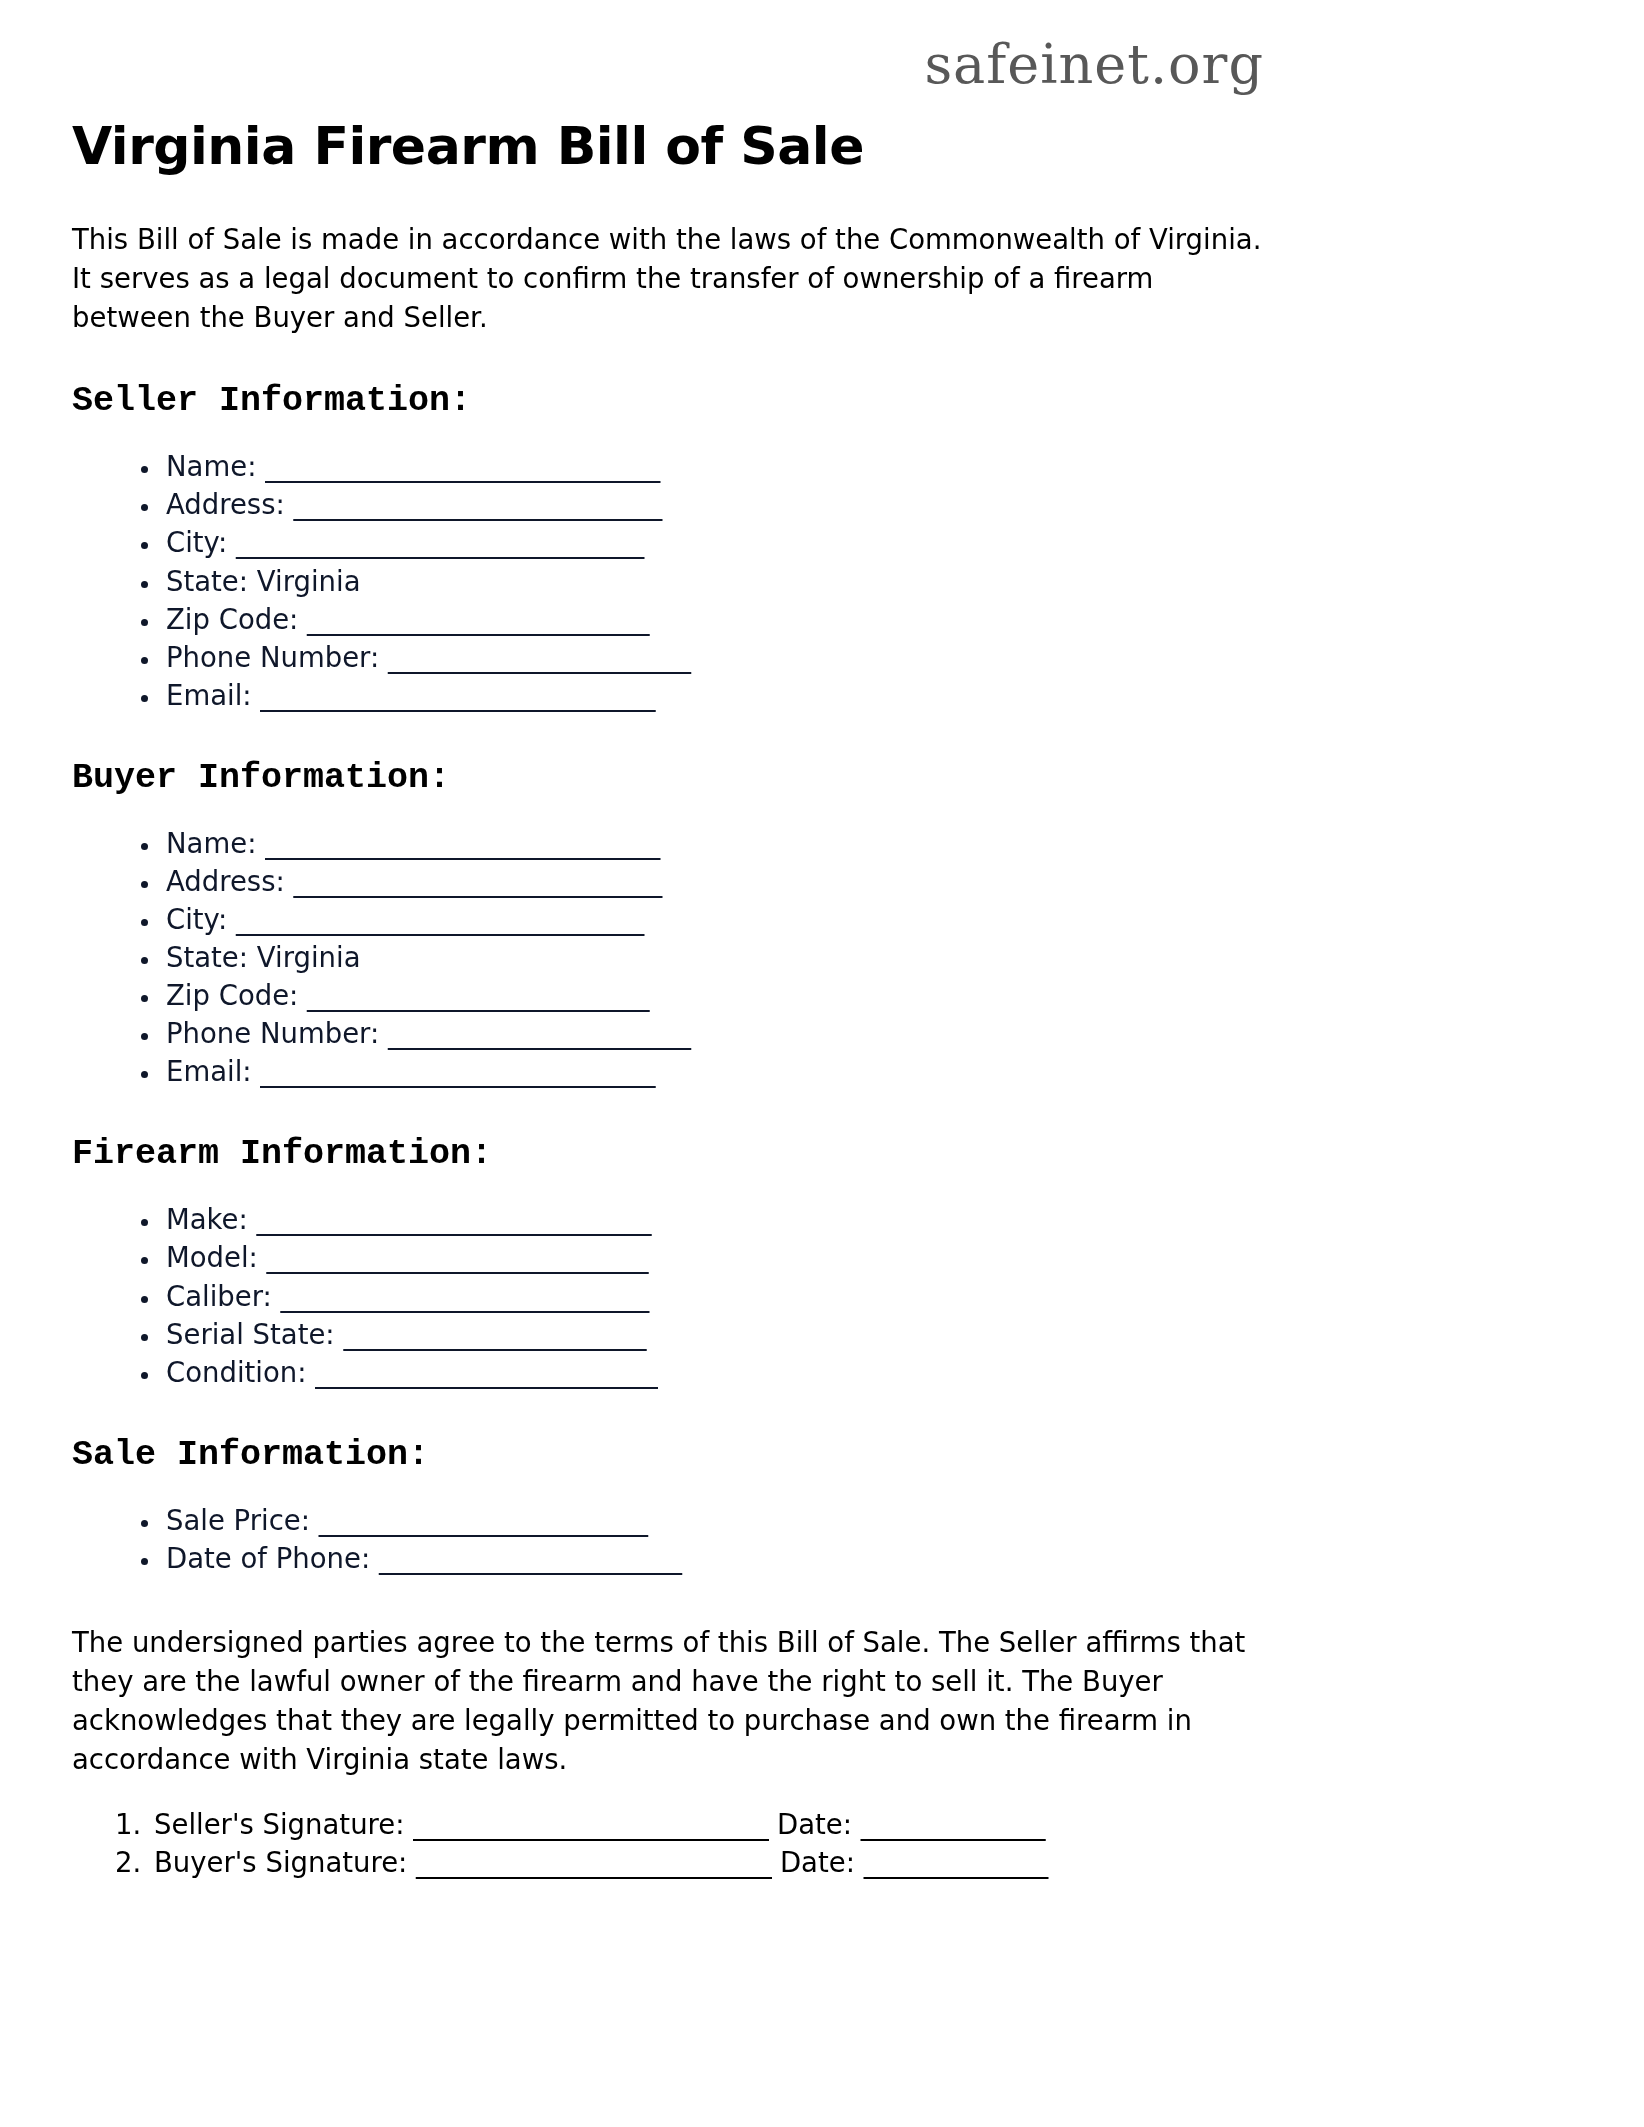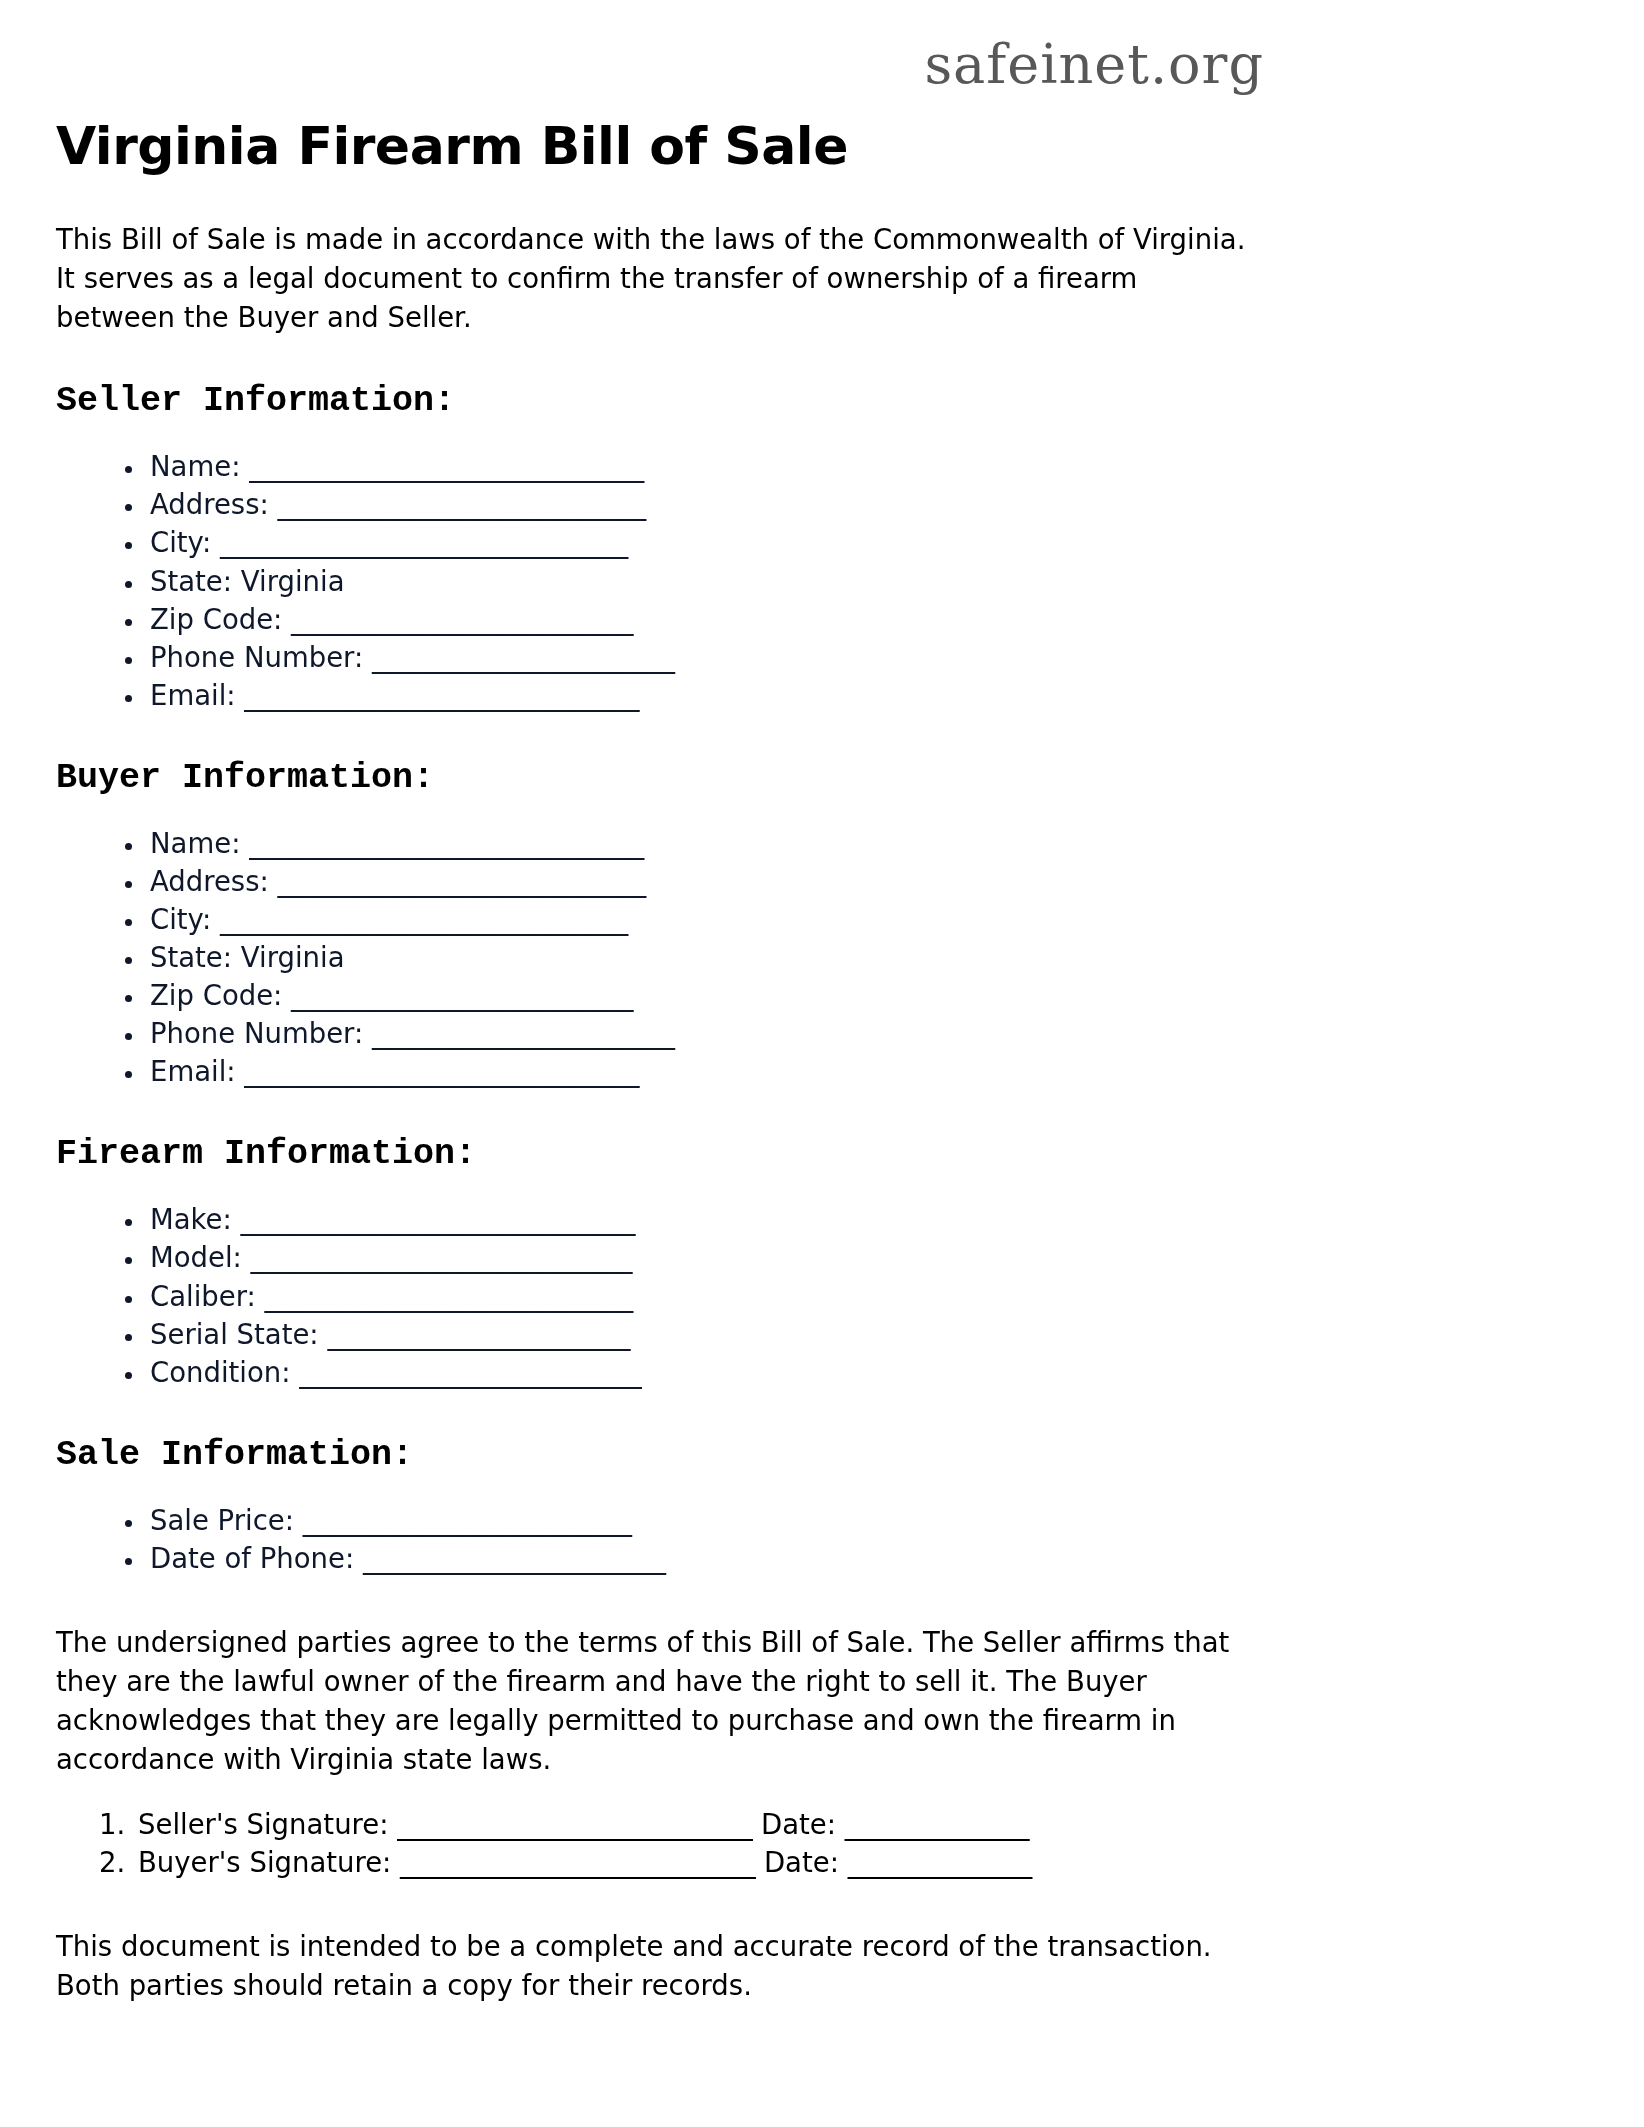--- a/index.html
+++ b/index.html
@@ -12,21 +12,21 @@
     min-height: 2127px;
     font-family: "DejaVu Sans", sans-serif;
     color: #000000;
     -webkit-font-smoothing: antialiased;
   }
   .page {
     position: relative;
     width: 1348px;
     min-height: 2127px;
     box-sizing: border-box;
-    padding: 56px 84px 40px 56px;
+    padding: 56px 84px 40px 72px;
     background: #ffffff;
   }
   .watermark {
     position: absolute;
     top: 38px;
     right: 84px;
     font-family: "DejaVu Serif", serif;
     font-size: 54px;
     letter-spacing: 1px;
     color: #585858;
@@ -134,15 +134,14 @@
     <li><span>Date of Phone:</span> <span class="blank">_______________________</span></li>
   </ul>
 
   <p class="para">The undersigned parties agree to the terms of this Bill of Sale. The Seller affirms that they are the lawful owner of the firearm and have the right to sell it. The Buyer acknowledges that they are legally permitted to purchase and own the firearm in accordance with Virginia state laws.</p>
 
   <ol class="sig-list">
     <li><span>Seller's Signature:</span> <span class="blank">___________________________</span> <span>Date:</span> <span class="blank">______________</span></li>
     <li><span>Buyer's Signature:</span> <span class="blank">___________________________</span> <span>Date:</span> <span class="blank">______________</span></li>
   </ol>
 
-  <p class="para last-para">This document is intended to be a complete and accurate record of the transaction. Both parties should retain a copy for their records.</p>
 
 </div>
 
 </body></html>

